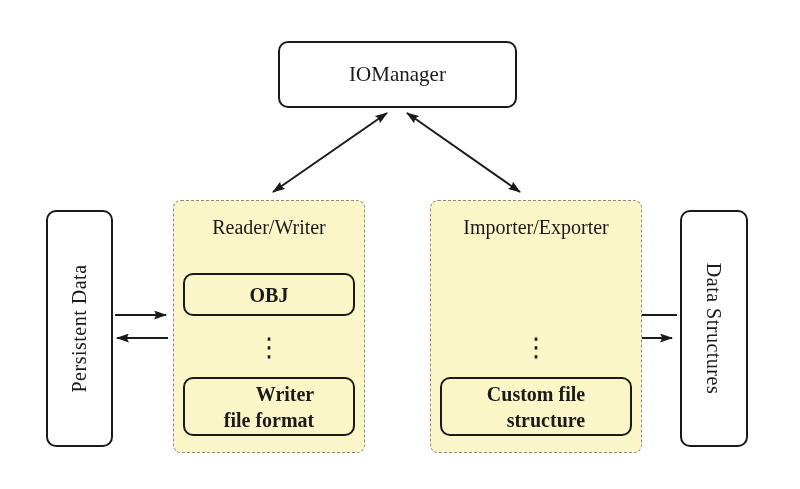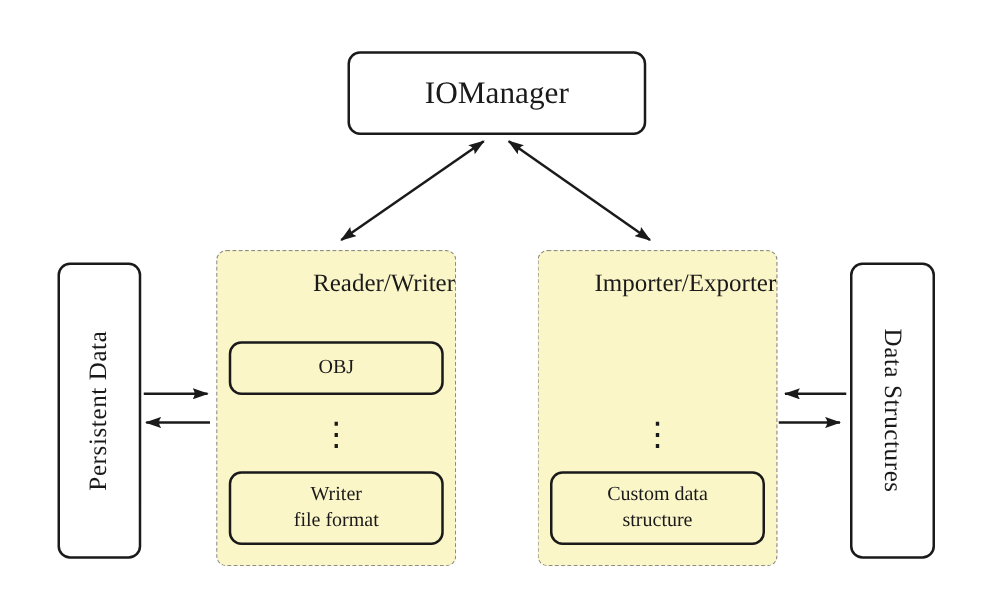--- a/index.html
+++ b/index.html
@@ -26,61 +26,62 @@
 
   .node {
     position: absolute;
     box-sizing: border-box;
     border: 2.5px solid var(--c-node-border, #1a1a1a);
     border-radius: 10px;
     background: #fff;
     display: flex;
     align-items: center;
     justify-content: center;
-    font-size: 25px;
+    font-size: 21px;
   }
   #iomanager { left: 278px; top: 41px; width: 239px; height: 67px; }
 
   .vnode { font-size: 20px; overflow: visible; }
   #persistent-data { left: 46px; top: 210px; width: 67px; height: 237px; }
   #data-structures { left: 680px; top: 210px; width: 68px; height: 237px; }
   .vlabel { white-space: nowrap; letter-spacing: 0.5px; }
   .rot-ccw { transform: rotate(-90deg); }
   .rot-cw  { transform: rotate(90deg); }
 
   .group {
     position: absolute;
     box-sizing: border-box;
     background: var(--c-container-fill, #fbf6c8);
     border: 1.5px dashed var(--c-container-border, #8c8c8c);
     border-radius: 8px;
   }
   #reader-writer   { left: 173px; top: 200px; width: 192px; height: 253px; }
-  #importer-exporter { left: 430px; top: 200px; width: 192px; height: 253px; }
+  #importer-exporter { left: 430px; top: 200px; width: 212px; height: 253px; }
 
   .group-title {
     margin-top: 15px;
-    text-align: right;
+    text-align: center;
     font-size: 20px;
     line-height: 1.15;
   }
   .item {
     position: absolute;
     left: 9px; right: 9px;
     box-sizing: border-box;
     border: 2.5px solid var(--c-node-border, #1a1a1a);
     border-radius: 10px;
     background: var(--c-container-fill, #fbf6c8);
     display: flex;
     align-items: center;
     justify-content: center;
-    text-align: center;
-    font-size: 16px;
+    text-align: right;
+    font-size: 20px;
     line-height: 1.3;
     white-space: pre-line;
+    font-weight: bold;
   }
   .item-top { top: 72px; height: 43px; }
   .item-bottom { top: 176px; height: 59px; }
   .dots-row {
     position: absolute;
     left: 0; right: 0;
     top: 118px; height: 57px;
     display: flex;
     align-items: center;
     justify-content: center;
@@ -128,18 +129,18 @@
     <div class="item item-bottom">
       <span>Writer
 file format</span>
     </div>
   </div>
 
   <div class="group" id="importer-exporter">
     <div class="group-title">Importer/Exporter</div>
     <div class="dots-row">⋮</div>
     <div class="item item-bottom">
-      <span>Custom data
+      <span>Custom file
 structure</span>
     </div>
   </div>
 
 </div>
 
 </body></html>

